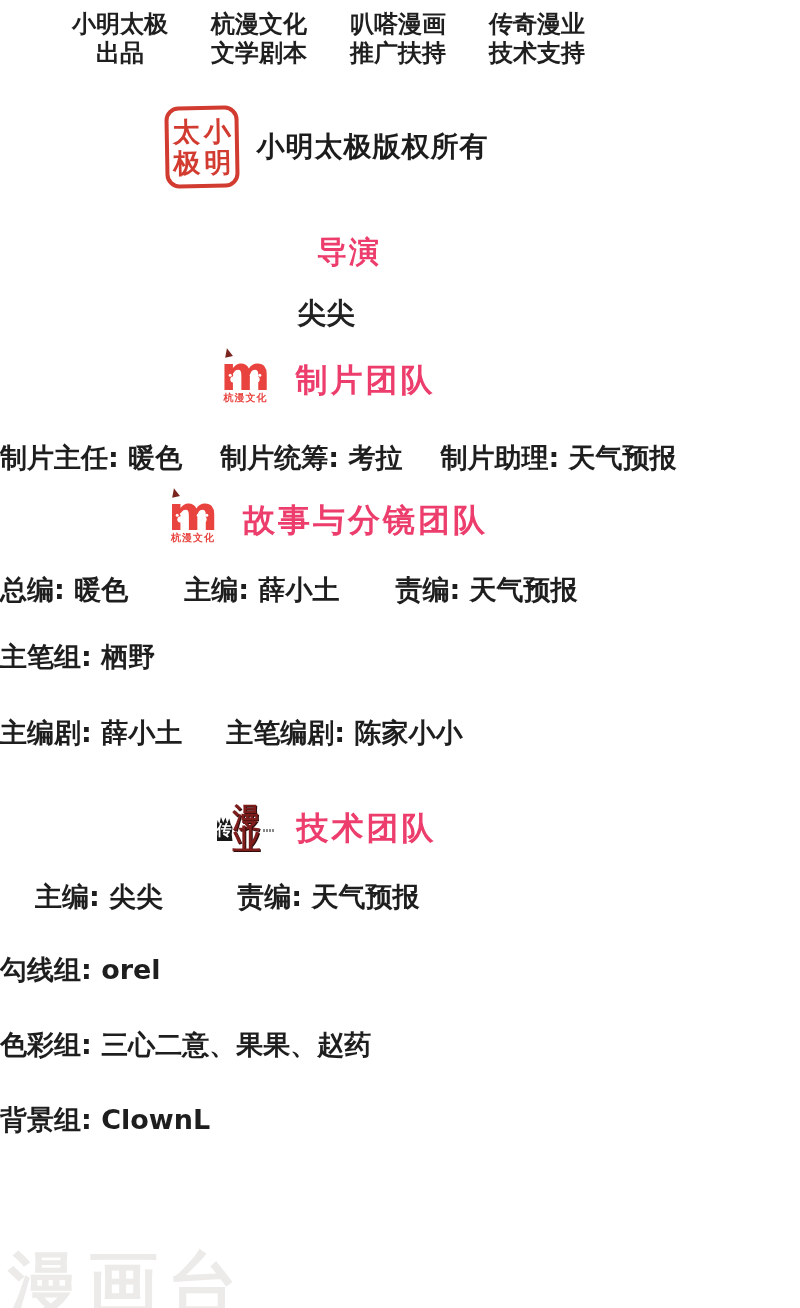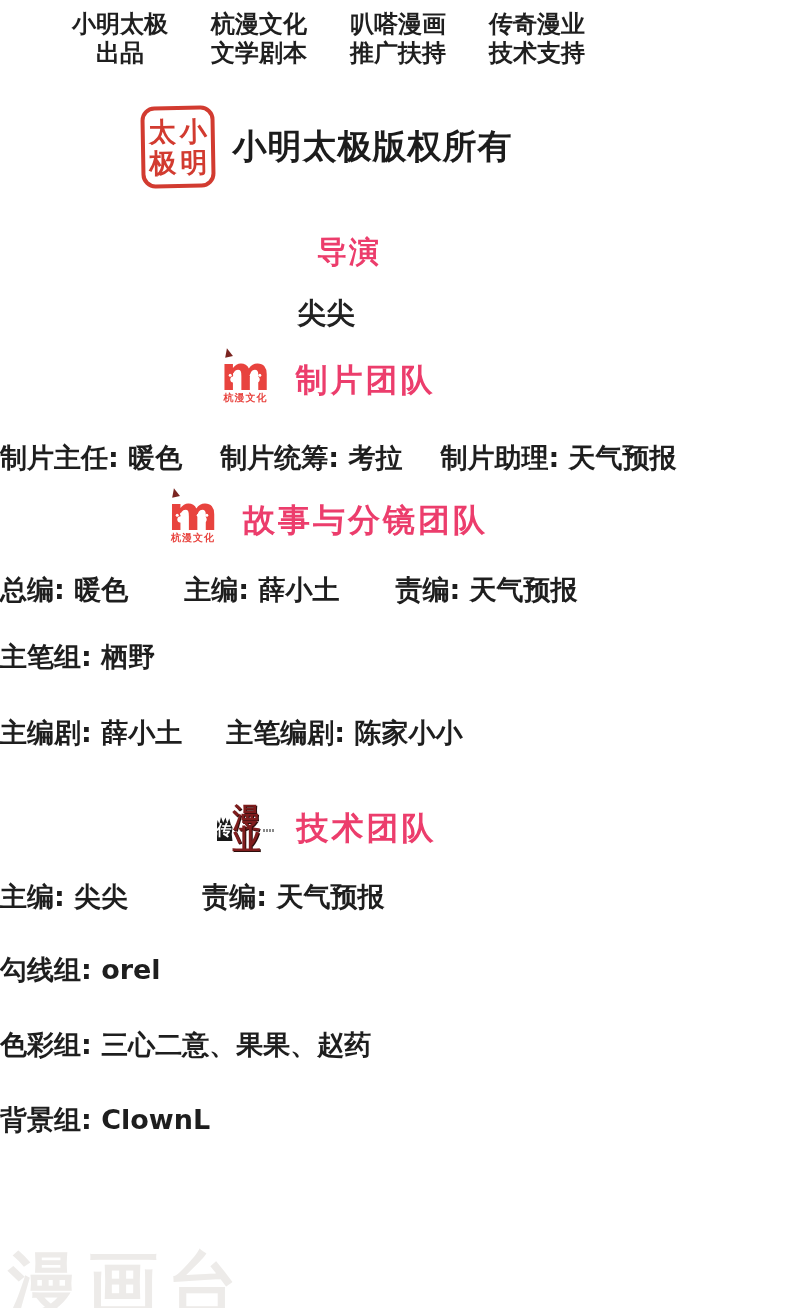--- a/index.html
+++ b/index.html
@@ -46,21 +46,21 @@
   .seal-col {
     width: 1em;
     font-family: "DejaVu Serif", serif;
     font-size: 27px;
     line-height: 31px;
     font-weight: 700;
     color: #d23b30;
     word-break: break-all;
     text-align: center;
   }
-  .copyright-text { font-size: 34px; font-weight: 700; color: #1c1c1c; letter-spacing: 1px; }
+  .copyright-text { font-size: 28px; font-weight: 700; color: #1c1c1c; letter-spacing: 1px; }
 
   
   .sec-title { font-size: 32px; font-weight: 800; color: #ec3d6c; letter-spacing: 3px; }
   .director-title { top: 232px; text-align: center; font-size: 30px; font-weight: 800; color: #ec3d6c; letter-spacing: 2px; padding-left: 45px; }
   .director-name { top: 294px; text-align: center; font-size: 29px; font-weight: 700; }
 
   .sec-header {
     display: flex;
     justify-content: center;
     align-items: center;
@@ -132,21 +132,21 @@
     display: flex;
     font-size: 27px;
     font-weight: 700;
     color: #1e1e1e;
     white-space: nowrap;
   }
   .row-production { top: 440px; gap: 38px; }
   .row-story-1 { top: 572px; gap: 56px; }
   .row-story-2 { top: 639px; }
   .row-story-3 { top: 715px; gap: 44px; }
-  .row-tech-1 { top: 879px; gap: 74px; }
+  .row-tech-1 { top: 879px; gap: 74px; padding-left: 35px; }
   .row-tech-2 { top: 952px; }
   .row-tech-3 { top: 1027px; }
   .row-tech-4 { top: 1102px; }
 
   
   .watermark {
     position: absolute;
     left: 8px;
     top: 1238px;
     font-size: 70px;

